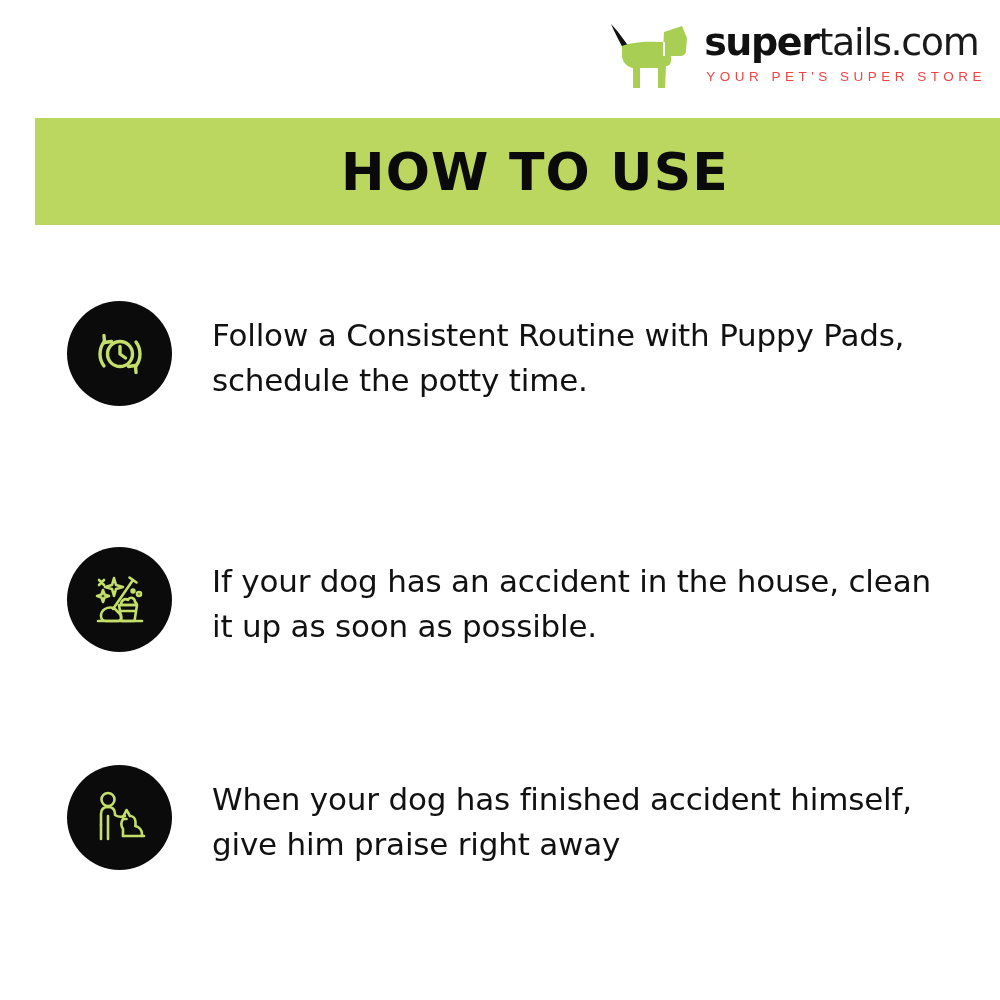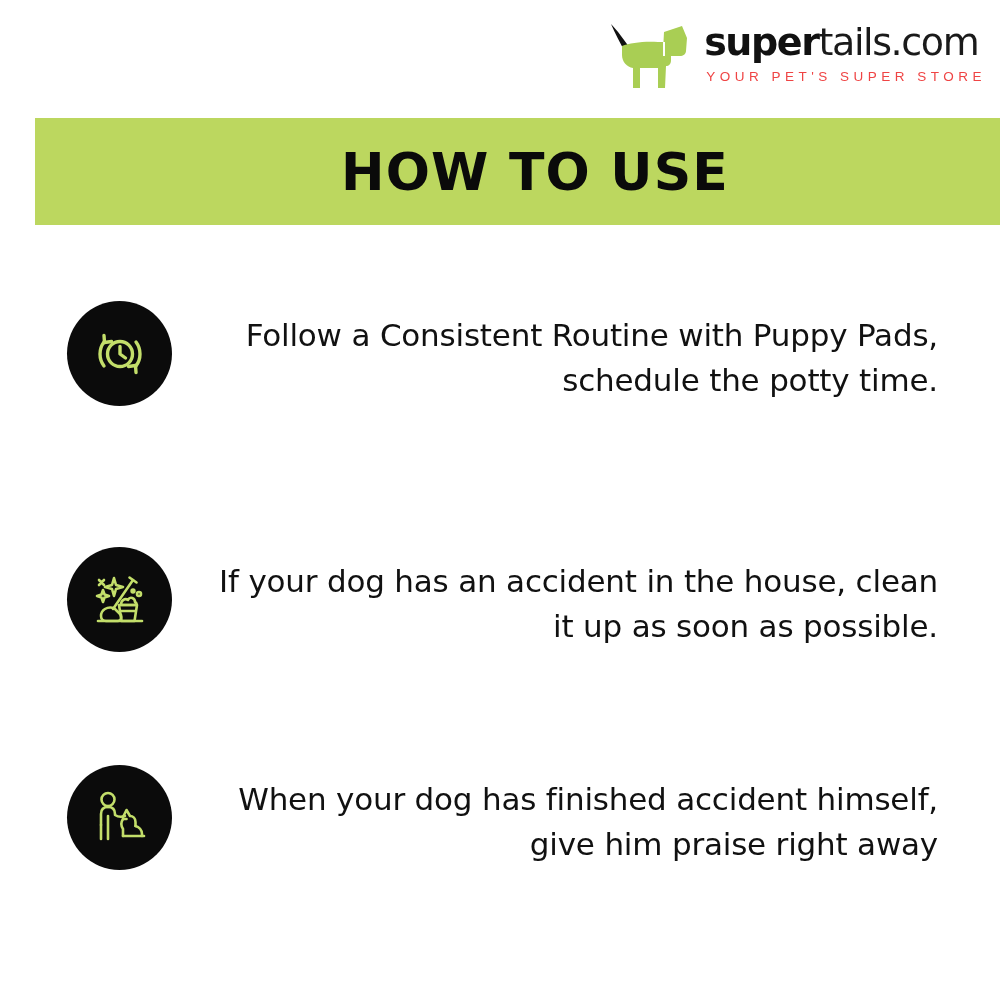--- a/index.html
+++ b/index.html
@@ -94,21 +94,20 @@
     left: 0;
     width: 1000px;
     height: 757px;
   }
   .step-row {
     position: absolute;
     left: 0;
     width: 1000px;
     display: flex;
     align-items: flex-start;
-    text-align: right;
   }
   .step-row.r0 { top: 58px; }
   .step-row.r1 { top: 304px; }
   .step-row.r2 { top: 522px; }
 
   .step-badge {
     flex: 0 0 auto;
     width: 105px;
     height: 105px;
     margin-left: 67px;

